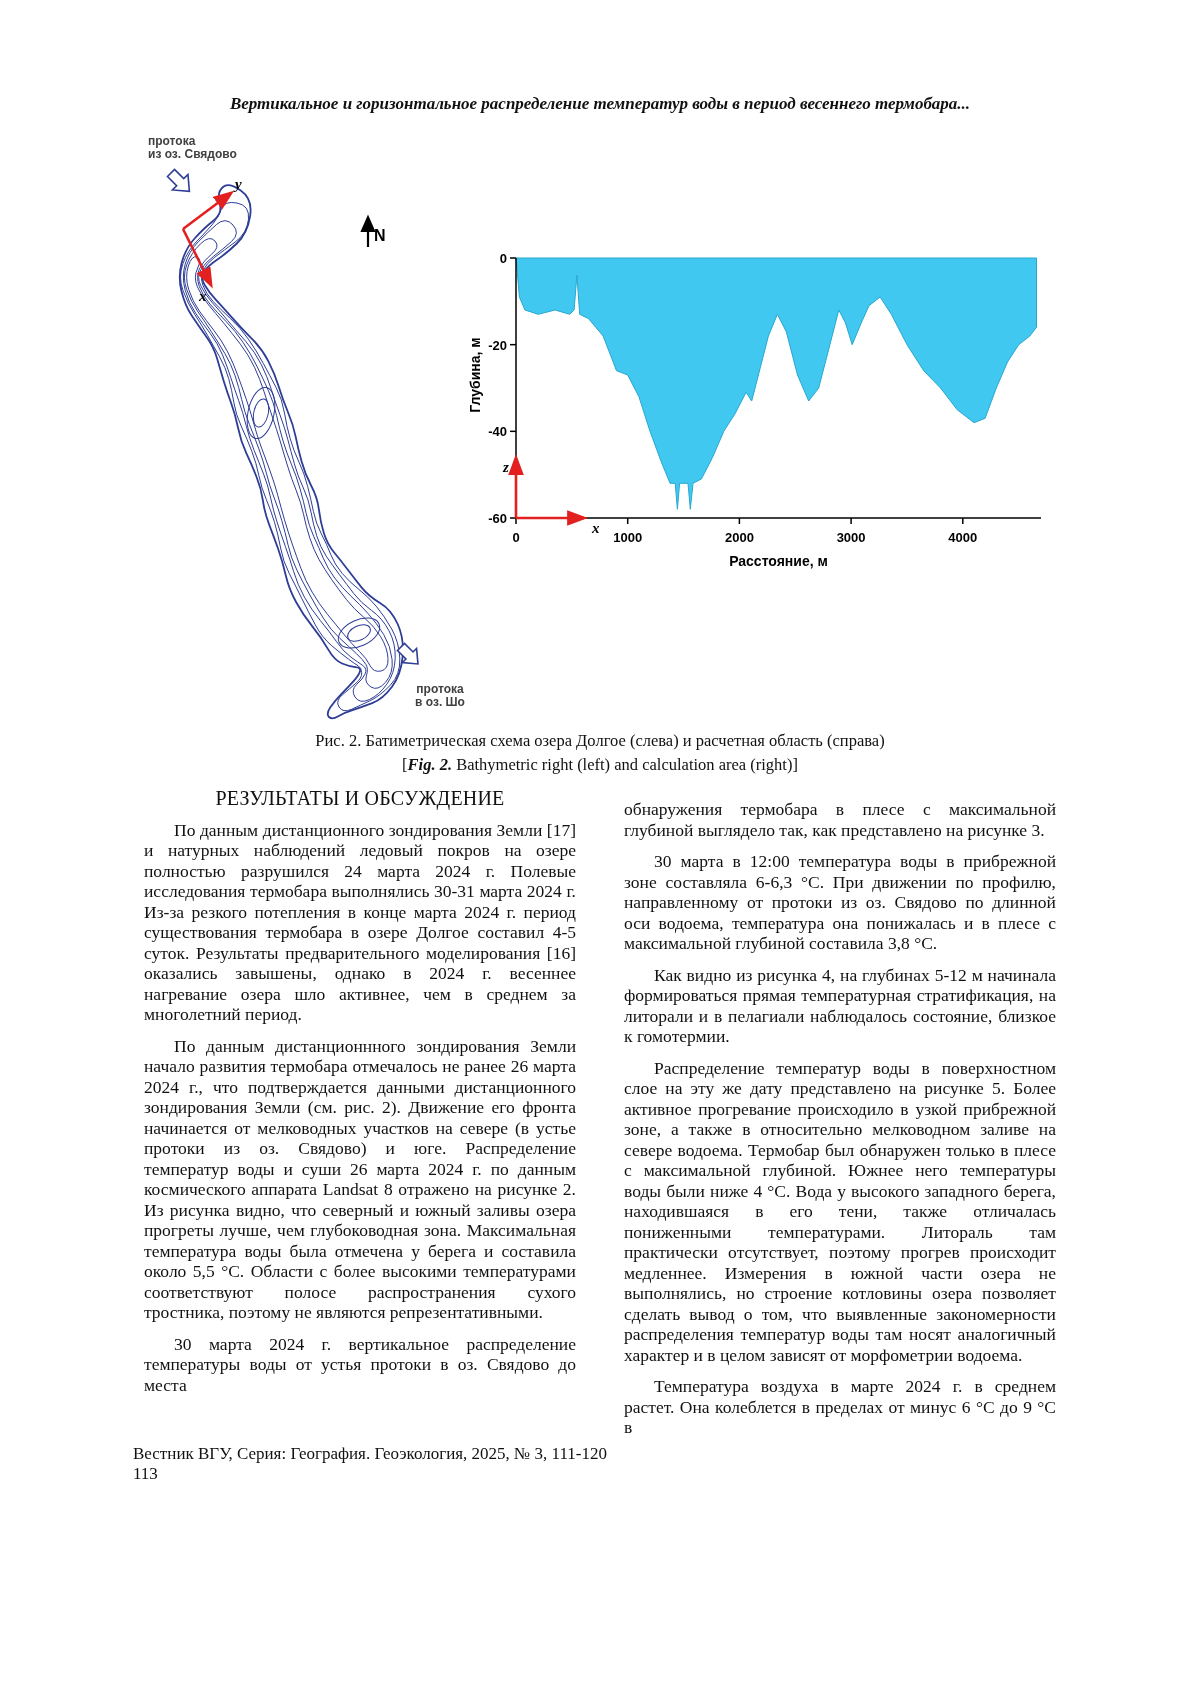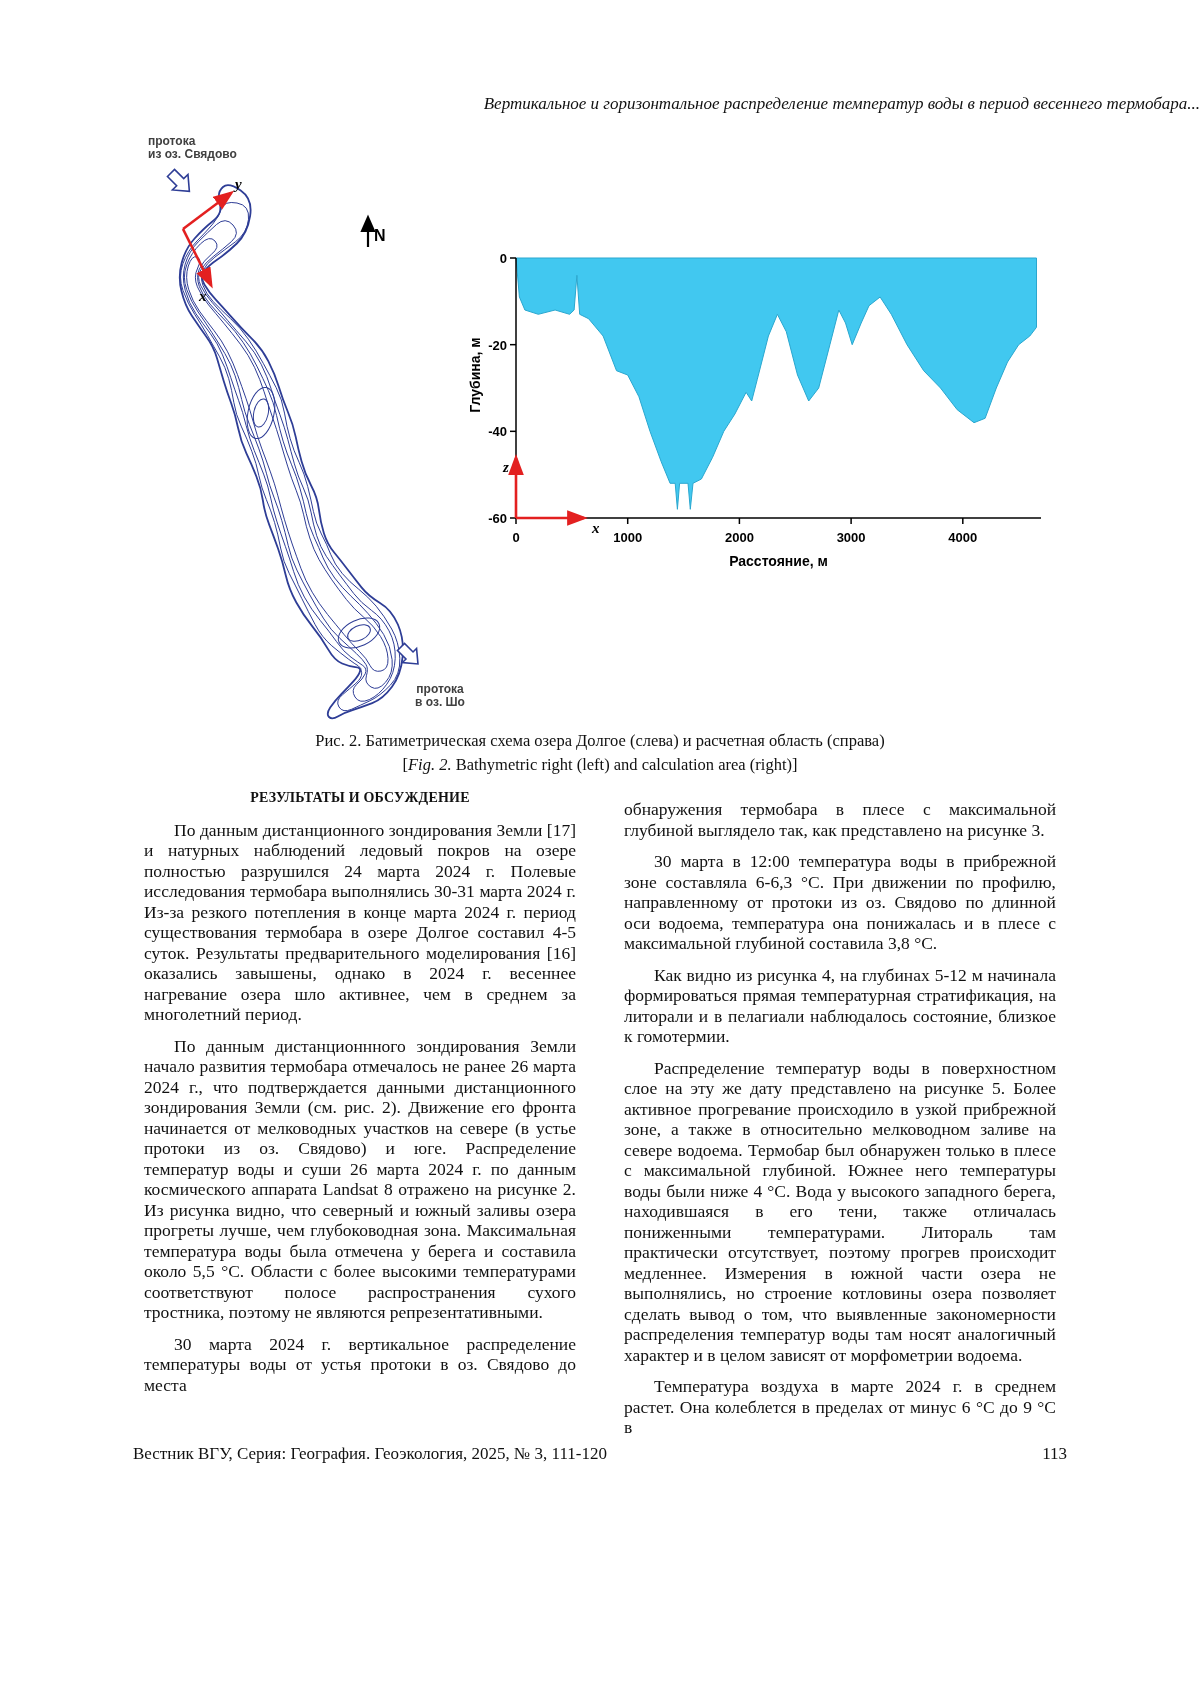--- a/index.html
+++ b/index.html
@@ -3,52 +3,52 @@
 <meta charset="utf-8">
 <style>
   * { margin:0; padding:0; box-sizing:border-box; }
   html,body { background:#ffffff; }
   body {
     width:1200px; height:1698px; position:relative;
     font-family:"Liberation Serif", serif; color:#111;
   }
   .running-head {
     position:absolute; top:94px; left:0; width:100%;
-    text-align:right; font-style:italic; font-size:17px;
+    text-align:center; font-style:italic; font-size:17px;font-weight:bold;
   }
   .figure { position:absolute; top:135px; left:130px; width:950px; height:600px; }
   #lake-svg { position:absolute; left:15px; top:10px; }
   #profile-svg { position:absolute; left:336px; top:111px; }
   .map-label {
     position:absolute; font:bold 12px "Liberation Sans", sans-serif;
     line-height:13px; color:#404040; white-space:pre-line;
   }
   .inflow-label  { left:18px; top:0px; }
   .outflow-label { left:250px; top:548px; width:120px; text-align:center; }
   .tick    { font:bold 13px "Liberation Sans", sans-serif; fill:#000; }
   .axlabel { font:bold 14px "Liberation Sans", sans-serif; fill:#000; }
   .axisvar { font:italic bold 15px "Liberation Serif", serif; fill:#000; }
   .north-n { font:bold 16px "Liberation Sans", sans-serif; fill:#000; }
   .caption {
     position:absolute; top:729px; left:0; width:100%;
     text-align:center; font-size:16.5px; line-height:24px;
   }
   .caption .it { }
-  .caption .bi { font-style:italic; font-weight:normal; }
+  .caption .bi { font-style:italic; font-weight:bold; }
   .columns {
     position:absolute; top:788px; left:133px; width:934px;
     display:flex; gap:26px;
   }
   .col { width:454px; font-size:17.5px; line-height:20.5px; text-align:justify; }
-  .col h2 { font-size:14px; font-weight:bold; text-align:center; letter-spacing:0.2px; }
+  .col h2 { font-size:20px; font-weight:normal; text-align:center; letter-spacing:0.2px; }
   .col p { margin:11px; }
   .col p.indent { text-indent:30px; }
   .footer {
     position:absolute; top:1444px; left:133px; width:934px;
-    display:flex; justify-content:space-between; font-size:17px;
+    display:flex; justify-content:space-between; font-size:17px;flex-direction:column;
   }
 </style>
 </head>
 <body>
 
 <div class="running-head">Вертикальное и горизонтальное распределение температур воды в период весеннего термобара...</div>
 
 <div class="figure">
 
   <svg id="lake-svg" width="310" height="585" viewBox="0 0 310 585">

